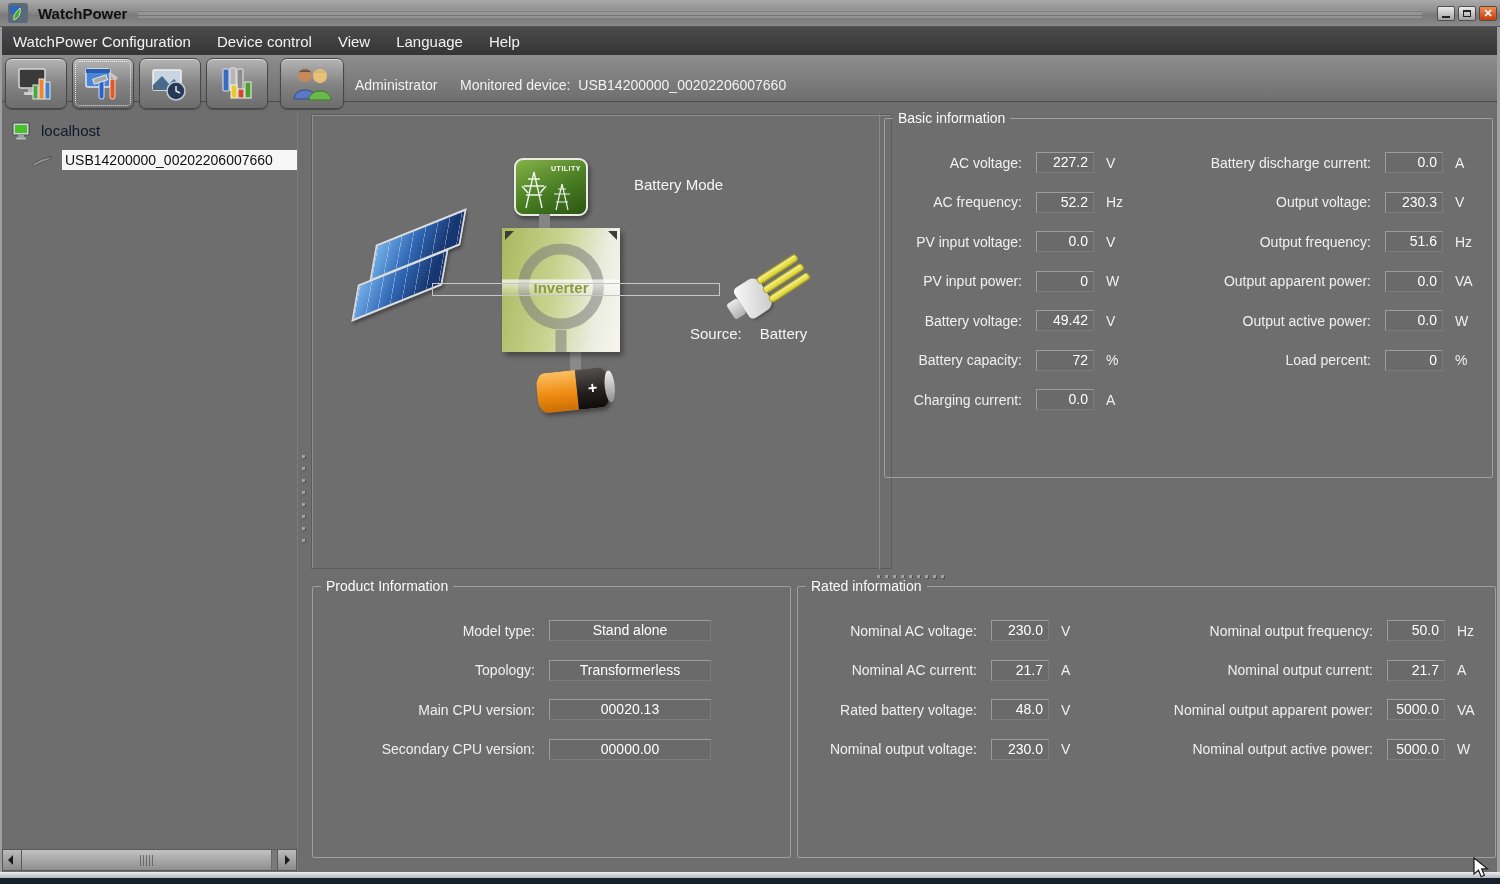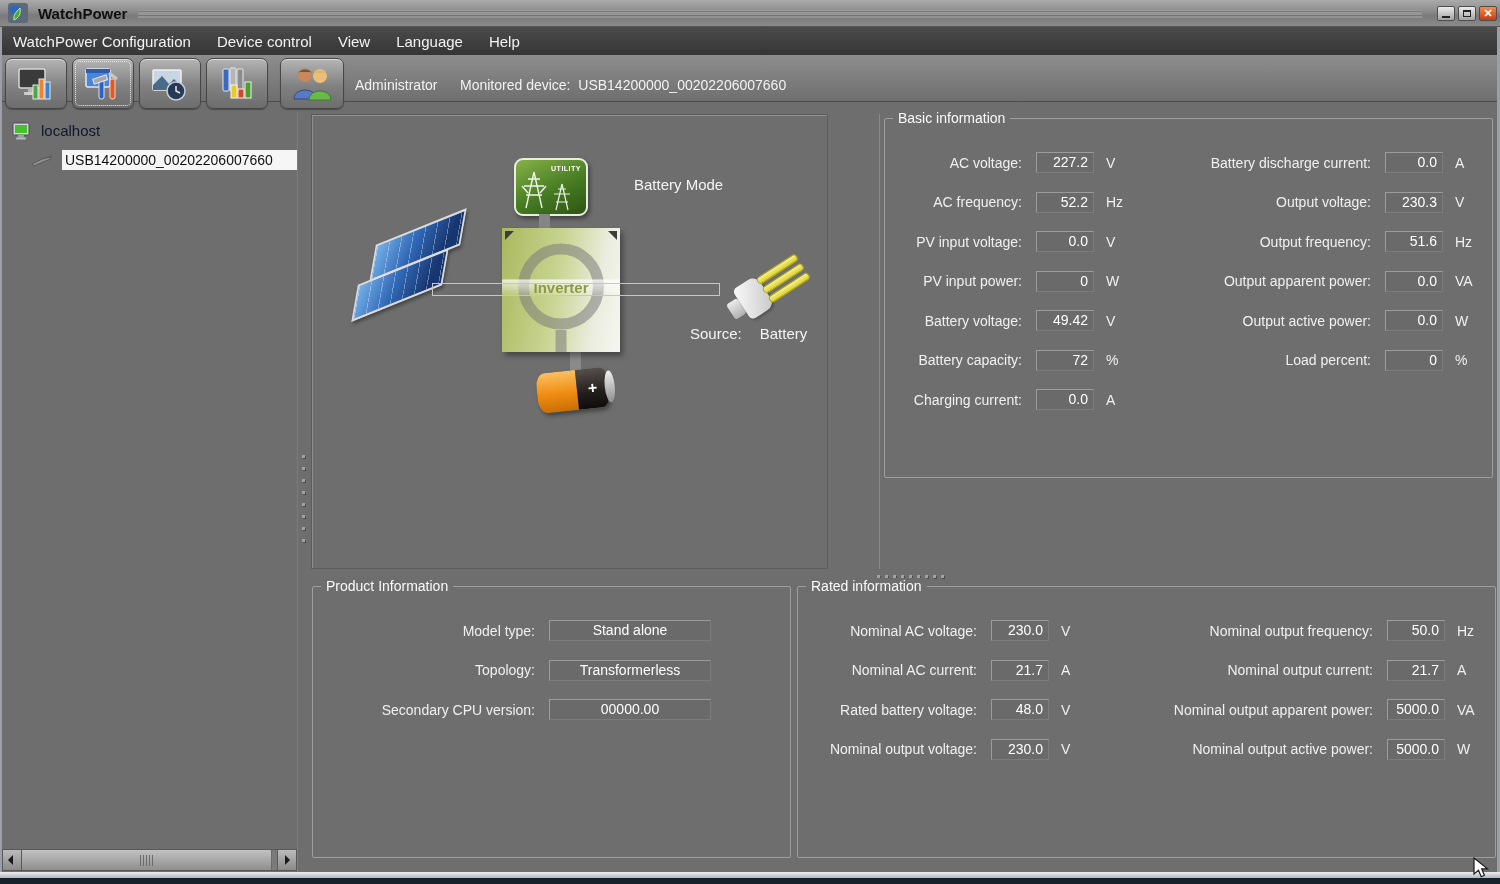--- a/index.html
+++ b/index.html
@@ -59,21 +59,21 @@
   .scroll-btn.left { border-right:1px solid #595959; }
   .scroll-btn.right { border-left:1px solid #595959; margin-left:3px; }
   .tri-l { position:absolute; left:5px; top:5px; border:5px solid transparent; border-right-color:#1a1a1a; border-left-width:0; }
   .tri-r { position:absolute; left:7px; top:5px; border:5px solid transparent; border-left-color:#1a1a1a; border-right-width:0; }
   .scroll-thumb { width:250px; height:100%; background:linear-gradient(#c2c2c2,#8e8e8e);
     border-right:1px solid #6a6a6a; position:relative; flex:none; }
   .thumb-grip { position:absolute; left:50%; top:5px; transform:translateX(-50%); width:14px; height:11px;
     background:repeating-linear-gradient(90deg,#6a6a6a 0 1px,transparent 1px 3px); }
 
   
-  .diagram-panel { position:absolute; left:311px; top:114px; width:517px; height:455px;
+  .diagram-panel { position:absolute; left:311px; top:114px; width:581px; height:455px;
     border:1px solid #5c5c5c; box-shadow:inset 1px 1px 0 #8e8e8e; overflow:hidden; }
   .vdivider { position:absolute; left:879px; top:114px; width:1px; height:455px; background:#8a8a8a; }
   .groupbox { position:absolute; border:1px solid #9e9e9e; border-radius:2px; }
   .gtitle { position:absolute; top:-9px; left:8px; background:#6e6e6e; padding:0 5px;
     font-size:14px; color:#fafafa; white-space:nowrap; }
   .basic-group   { left:884px; top:118px; width:609px; height:360px; }
   .product-group { left:312px; top:586px; width:479px; height:272px; }
   .rated-group   { left:797px; top:586px; width:699px; height:272px; }
 
   .col { position:absolute; top:0; padding-top:24px; display:flex; flex-direction:column; }
@@ -431,20 +431,24 @@
     <div class="col prod-col">
       <div class="row">
           <span class="lbl">Model type:</span>
           <span class="box wide">Stand alone</span>
         </div>
       <div class="row">
           <span class="lbl">Topology:</span>
           <span class="box wide">Transformerless</span>
         </div>
       <div class="row">
+          <span class="lbl">Main CPU version:</span>
+          <span class="box wide">00020.13</span>
+        </div>
+      <div class="row">
           <span class="lbl">Secondary CPU version:</span>
           <span class="box wide">00000.00</span>
         </div>
     </div>
   </div>
 
   <div class="groupbox rated-group">
     <span class="gtitle">Rated information</span>
     <div class="col rated-left">
       <div class="row">

